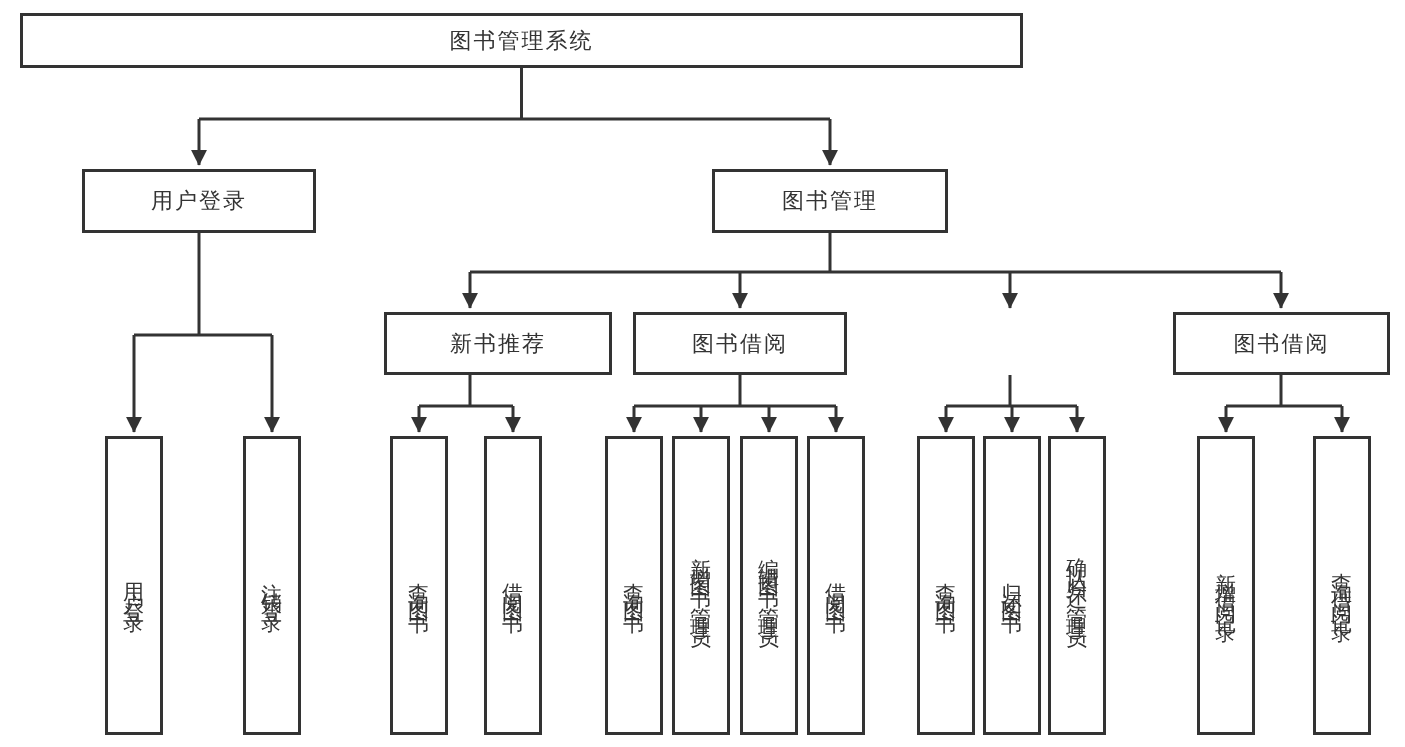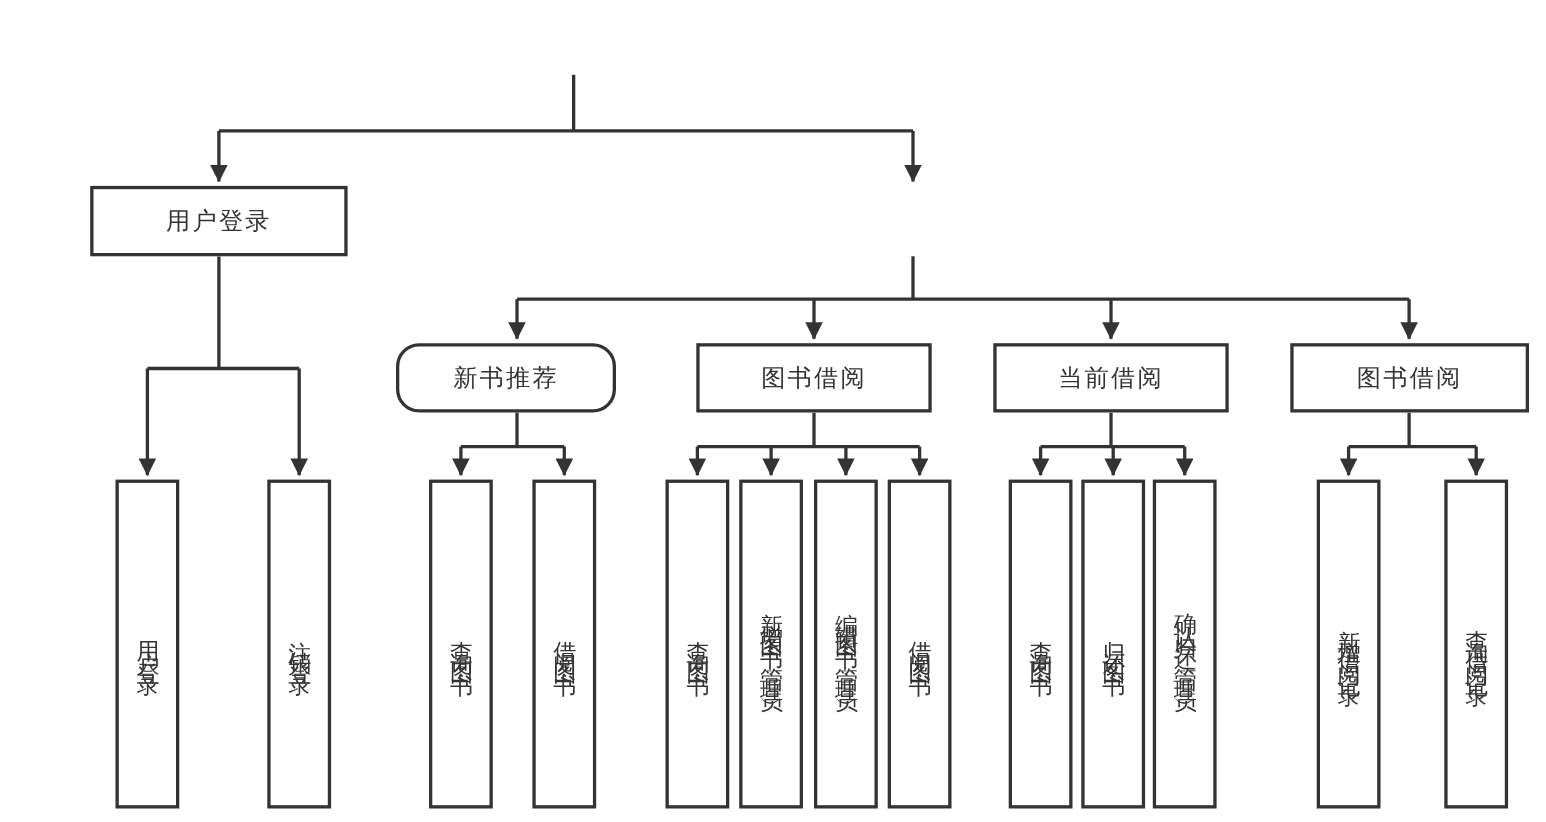--- a/index.html
+++ b/index.html
@@ -58,21 +58,21 @@
     line-height: 1;
     max-height: 288px;
   }
 
   
   .root-box   { left: 20px;  top: 13px;  width: 1003px; height: 55px; }
 
   .n-user     { left: 82px;  top: 169px; width: 234px; height: 64px; }
   .n-mgmt     { left: 712px; top: 169px; width: 236px; height: 64px; }
 
-  .n-rec      { left: 360px;  top: 312px; width: 200px; height: 63px; border-radius: 21px; }
+  .n-rec      { left: 384px;  top: 312px; width: 228px; height: 63px; }
   .n-borrow   { left: 633px;  top: 312px; width: 214px; height: 63px; }
   .n-current  { left: 903px;  top: 312px; width: 214px; height: 63px; }
   .n-records  { left: 1173px; top: 312px; width: 217px; height: 63px; }
 
   .leaf { top: 436px; width: 58px; height: 299px; }
   .l-user-login   { left: 105px; }
   .l-user-logout  { left: 243px; }
   .l-rec-query    { left: 390px; }
   .l-rec-borrow   { left: 484px; }
   .l-bb-query     { left: 605px; }
@@ -143,34 +143,37 @@
     <path class="wire" d="M946 406 V432" marker-end="url(#arw)"></path>
     <path class="wire" d="M1012 406 V432" marker-end="url(#arw)"></path>
     <path class="wire" d="M1077 406 V432" marker-end="url(#arw)"></path>
 
     <path class="wire" d="M1281 375 V406"></path>
     <path class="wire" d="M1226 406 H1342"></path>
     <path class="wire" d="M1226 406 V432" marker-end="url(#arw)"></path>
     <path class="wire" d="M1342 406 V432" marker-end="url(#arw)"></path>
   </svg>
 
+  <div class="node hbox root-box">
+    <span>图书管理系统</span>
+  </div>
 
   <div class="node hbox n-user">
     <span>用户登录</span>
   </div>
+  <div class="node hbox n-mgmt">
+    <span>图书管理</span>
+  </div>
 
   <div class="node hbox n-rec">
     <span>新书推荐</span>
   </div>
   <div class="node hbox n-borrow">
     <span>图书借阅</span>
   </div>
-  <div class="node hbox n-current">
-    <span>当前借阅</span>
-  </div>
   <div class="node hbox n-records">
     <span>图书借阅</span>
   </div>
 
   <div class="node vbox leaf l-user-login">
     <span class="vtext">用户登录</span>
   </div>
   <div class="node vbox leaf l-user-logout">
     <span class="vtext">注销登录</span>
   </div>

